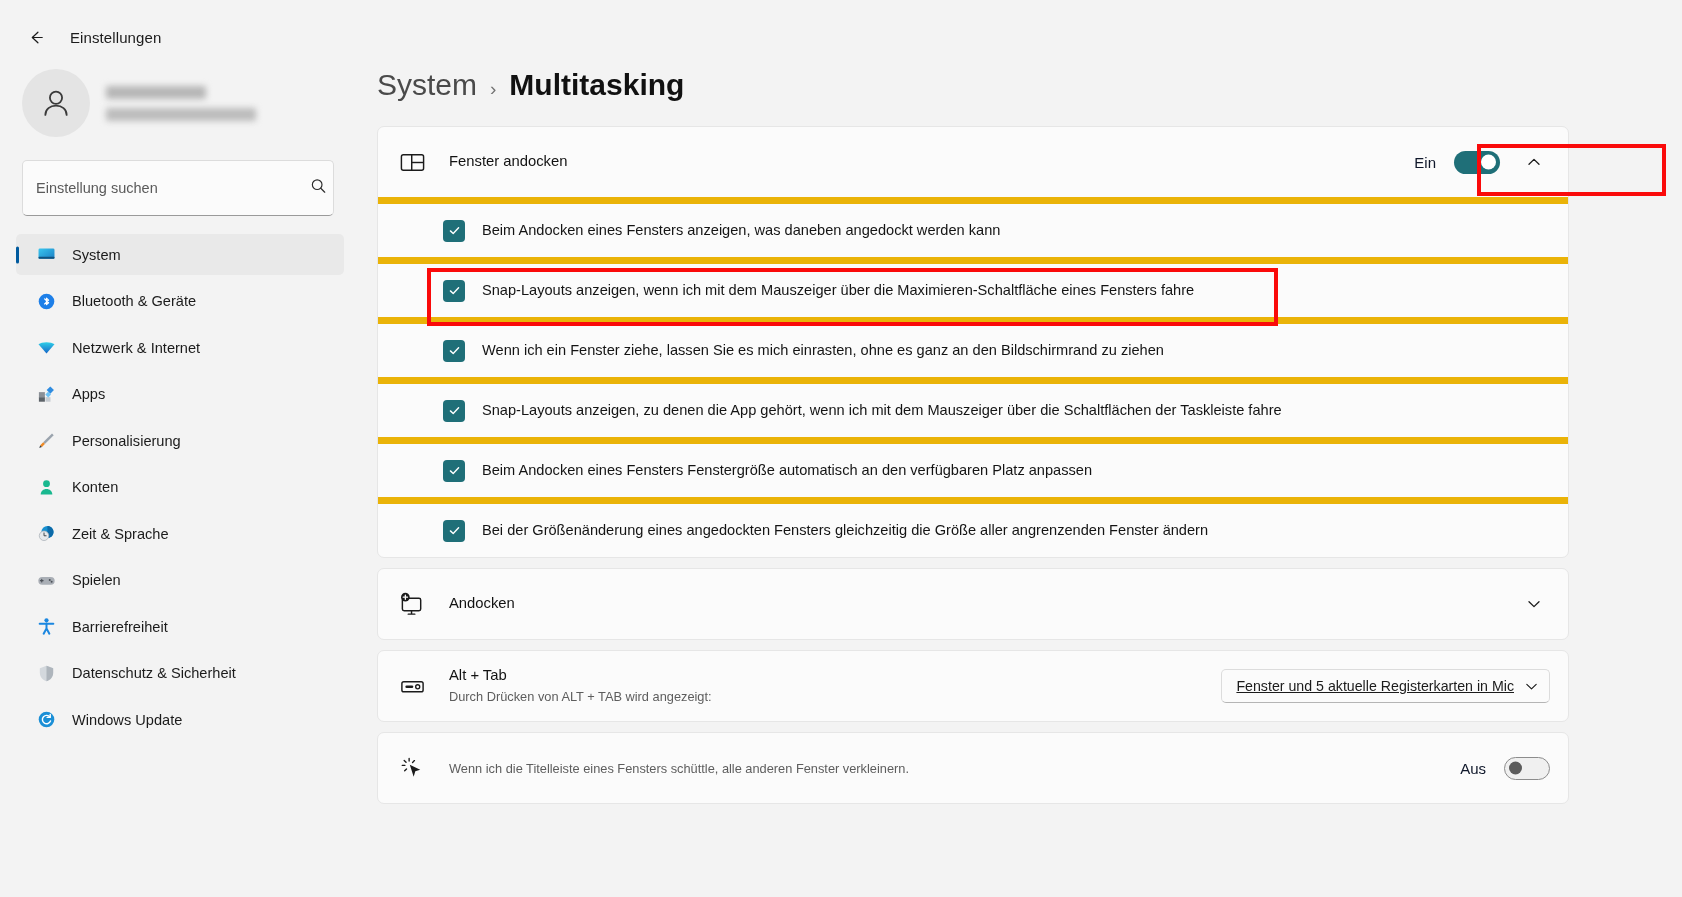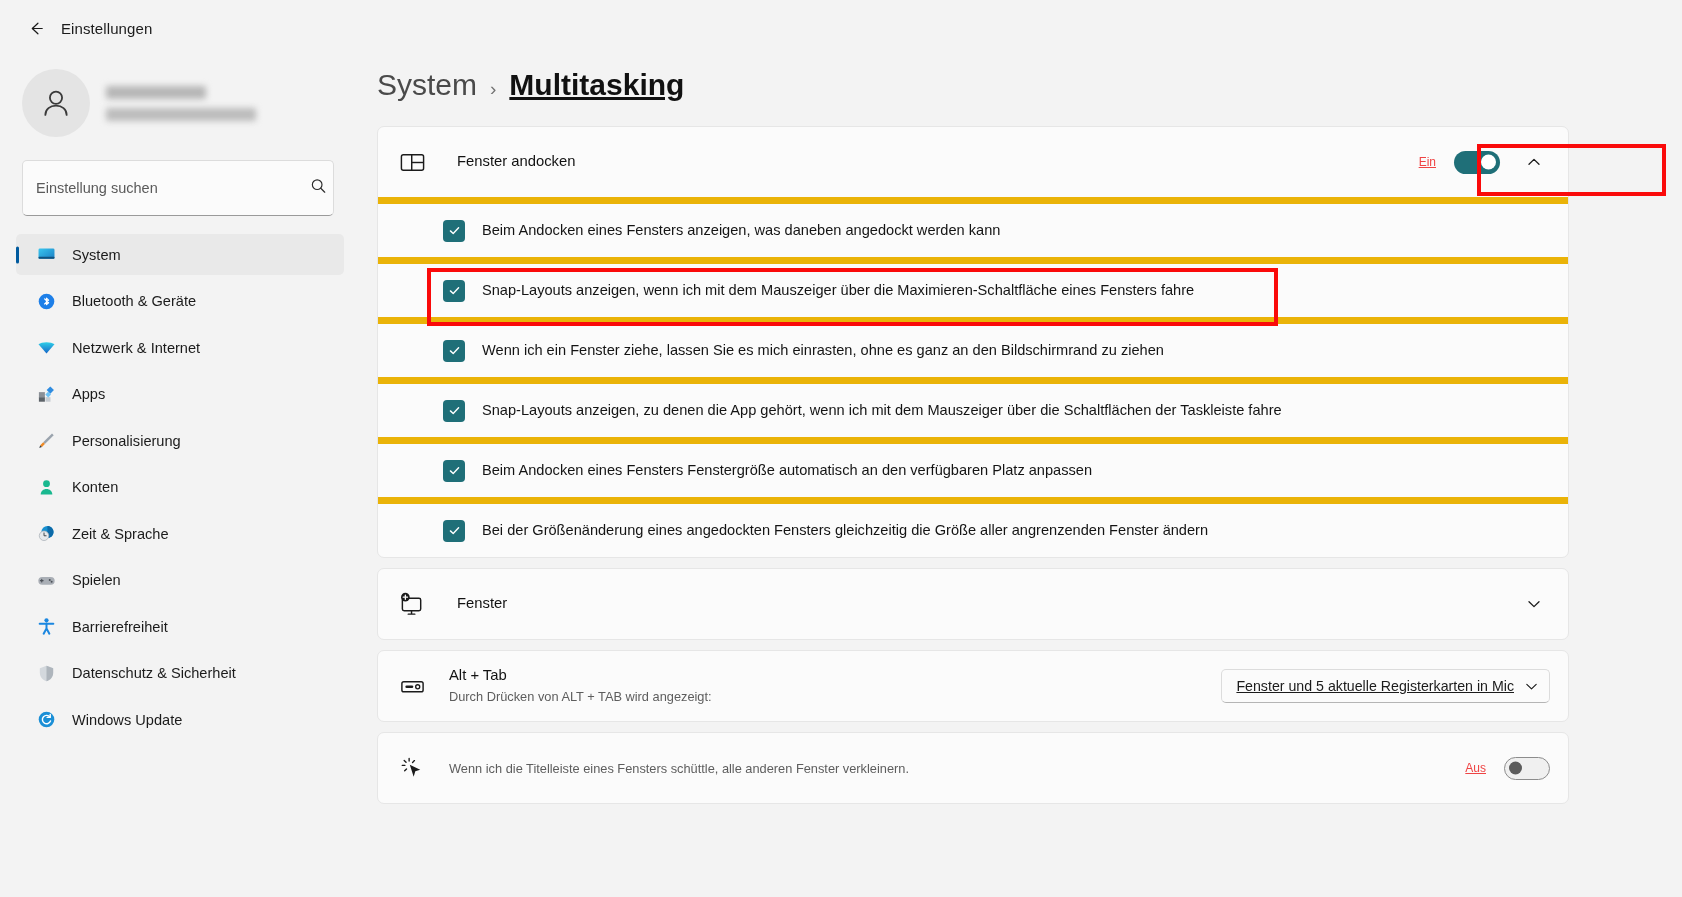--- a/index.html
+++ b/index.html
@@ -20,26 +20,26 @@
   #app {
     position: relative;
     width: 1682px;
     height: 897px;
     background: #f3f3f3;
   }
 
   
   .titlebar {
     position: absolute;
-    top: 0; left: 0;
+    top: 9px; left: 0;
     width: 1682px;
     height: 56px;
     display: flex;
     align-items: center;
-    gap: 7px;
+    gap: 16px;
     padding-left: 18px;
   }
   .back-button {
     width: 36px; height: 36px;
     display: flex; align-items: center; justify-content: center;
     border-radius: 5px;
     cursor: pointer;
     color: #1b1b1b;
   }
   .titlebar-text {
@@ -154,41 +154,40 @@
   .crumb-parent {
     font-size: 30px;
     color: #4a4a4a;
     cursor: pointer;
   }
   .crumb-sep { font-size: 19px; color: #737373; }
   .crumb-current {
     font-size: 30px;
     font-weight: bold;
     color: #111;
-    text-decoration: underline;
   }
 
   .cards { margin-left: 17px; width: 1192px; }
 
   .card {
     background: #fbfbfb;
     border: 1px solid #e6e6e6;
     border-radius: 7px;
     margin-bottom: 10px;
   }
   .card.grouped { margin-bottom: 10px; }
 
   .row {
     display: flex;
     align-items: center;
     min-height: 70px;
     padding: 0 18px 0 19px;
     position: relative;
   }
-  .row.clickable { cursor: pointer; gap: 8px; }
+  .row.clickable { cursor: pointer; }
 
   .row-icon {
     width: 30px;
     flex: none;
     display: flex;
     align-items: center;
     justify-content: center;
     color: #1b1b1b;
     margin-right: 22px;
   }
@@ -205,21 +204,21 @@
     line-height: 1.35;
   }
   .row-right {
     display: flex;
     align-items: center;
     gap: 18px;
     flex: none;
     margin-left: 16px;
   }
 
-  .toggle-label { font-size: 12px; color: #ef4444; text-decoration: underline; }
+  .toggle-label { font-size: 15px; color: #0f172a; }
   .toggle {
     width: 46px; height: 23px;
     border-radius: 12px;
     background: #1f6f78;
     position: relative;
     cursor: pointer;
     flex: none;
   }
   .toggle .knob {
     position: absolute;
@@ -589,21 +588,21 @@
         <div class="row clickable">
           <span class="row-icon">
             <svg width="27" height="27" viewBox="0 0 28 28" fill="none">
               <rect x="3.5" y="7.5" width="19" height="13" rx="1.8" stroke="currentColor" stroke-width="1.5"></rect>
               <path d="M9.6 24 H16.4 M13 20.5 V24" stroke="currentColor" stroke-width="1.5" stroke-linecap="round"></path>
               <circle cx="6.6" cy="6.4" r="4.5" fill="currentColor"></circle>
               <path d="M6.6 4.2 V8.6 M4.4 6.4 H8.8" stroke="#fbfbfb" stroke-width="1.35" stroke-linecap="round"></path>
             </svg>
           </span>
           <span class="row-text">
-            <div class="row-title">Fenster</div>
+            <div class="row-title">Andocken</div>
           </span>
           <span class="row-right">
             <span class="chev">
               <svg width="16" height="16" viewBox="0 0 16 16" fill="none">
                 <path d="M3 5.8 L8 10.6 L13 5.8" stroke="currentColor" stroke-width="1.3" stroke-linecap="round" stroke-linejoin="round"></path>
               </svg>
             </span>
           </span>
         </div>
       </div>

